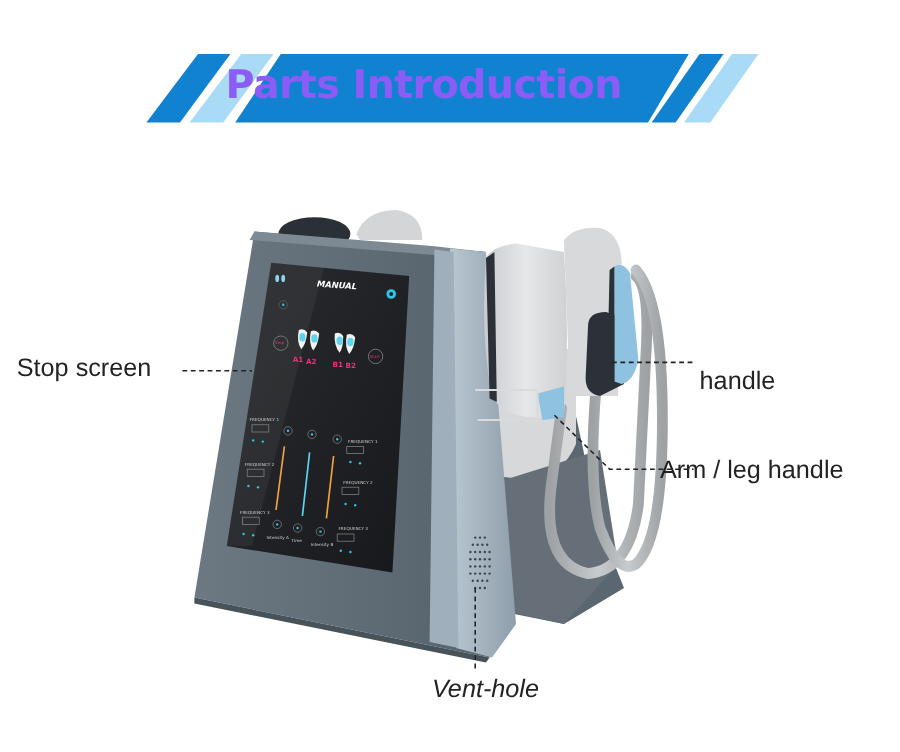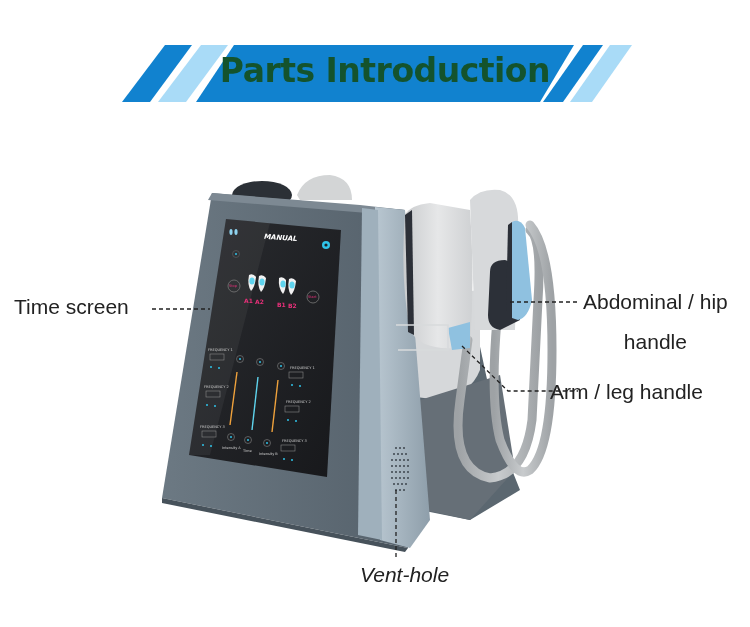--- a/index.html
+++ b/index.html
@@ -1,22 +1,22 @@
 <!DOCTYPE html>
 <html><head>
 <meta charset="utf-8">
 <style>
   html, body { margin:0; padding:0; background:#ffffff; }
   body { width:750px; height:627px; position:relative; overflow:hidden; font-family:"Liberation Sans", sans-serif; }
 
   
   .banner { position:absolute; left:0; top:0; width:750px; height:110px; }
   .banner svg { position:absolute; left:0; top:0; }
-  .banner-title { position:absolute; left:200px; top:46px; width:350px; height:50px; text-align:right;
-    color:#14532d; font-family:"DejaVu Sans", sans-serif; font-weight:bold; font-size:33px; line-height:50px; letter-spacing:-0.5px; }
+  .banner-title { position:absolute; left:188px; top:46px; width:350px; height:50px; text-align:left;
+    color:#8b5cf6; font-family:"DejaVu Sans", sans-serif; font-weight:bold; font-size:33px; line-height:50px; letter-spacing:-0.5px; }
 
   
   .device { position:absolute; left:0; top:0; width:750px; height:627px; }
 
   
   .label { position:absolute; color:#222222; font-family:"Liberation Sans", sans-serif; font-size:21px; line-height:24px; white-space:nowrap; }
   .label-touch { left:14px; top:295px; }
   .label-abd { left:583px; top:290px; text-align:center; }
   .label-abd span { display:block; }
   .label-arm { left:550px; top:380px; }
@@ -231,19 +231,18 @@
 <div class="scr-small" style="left:208px;top:348px;">FREQUENCY 1</div>
 <div class="scr-small" style="left:204px;top:385px;">FREQUENCY 2</div>
 <div class="scr-small" style="left:200px;top:425px;">FREQUENCY 3</div>
 <div class="scr-small" style="left:290px;top:366px;">FREQUENCY 1</div>
 <div class="scr-small" style="left:286px;top:400px;">FREQUENCY 2</div>
 <div class="scr-small" style="left:282px;top:439px;">FREQUENCY 3</div>
 <div class="scr-small" style="left:222px;top:446px;">Intensity A</div>
 <div class="scr-small" style="left:243px;top:449px;">Time</div>
 <div class="scr-small" style="left:259px;top:452px;">Intensity B</div>
 
-<div class="label label-touch">Time screen</div>
+<div class="label label-touch">Stop screen</div>
 <div class="label label-abd">
-  <span>Abdominal / hip</span>
   <span style="margin-top:16px;">handle</span>
 </div>
 <div class="label label-arm">Arm / leg handle</div>
 <div class="label label-vent">Vent-hole</div>
 
 </body></html>

